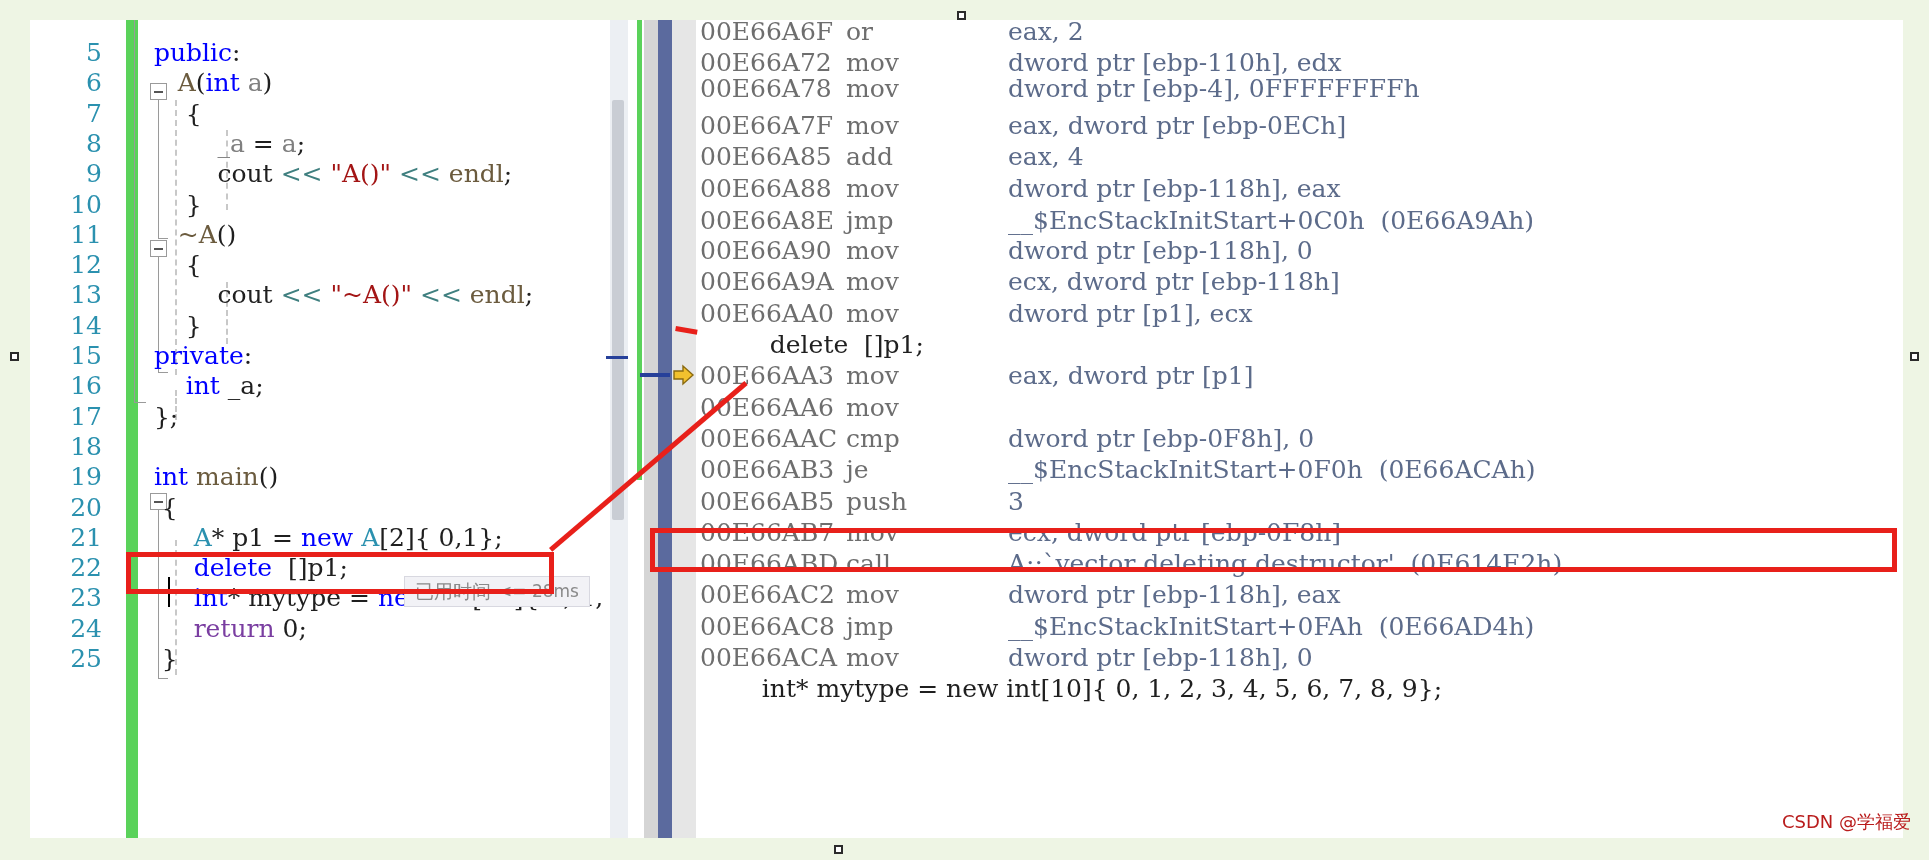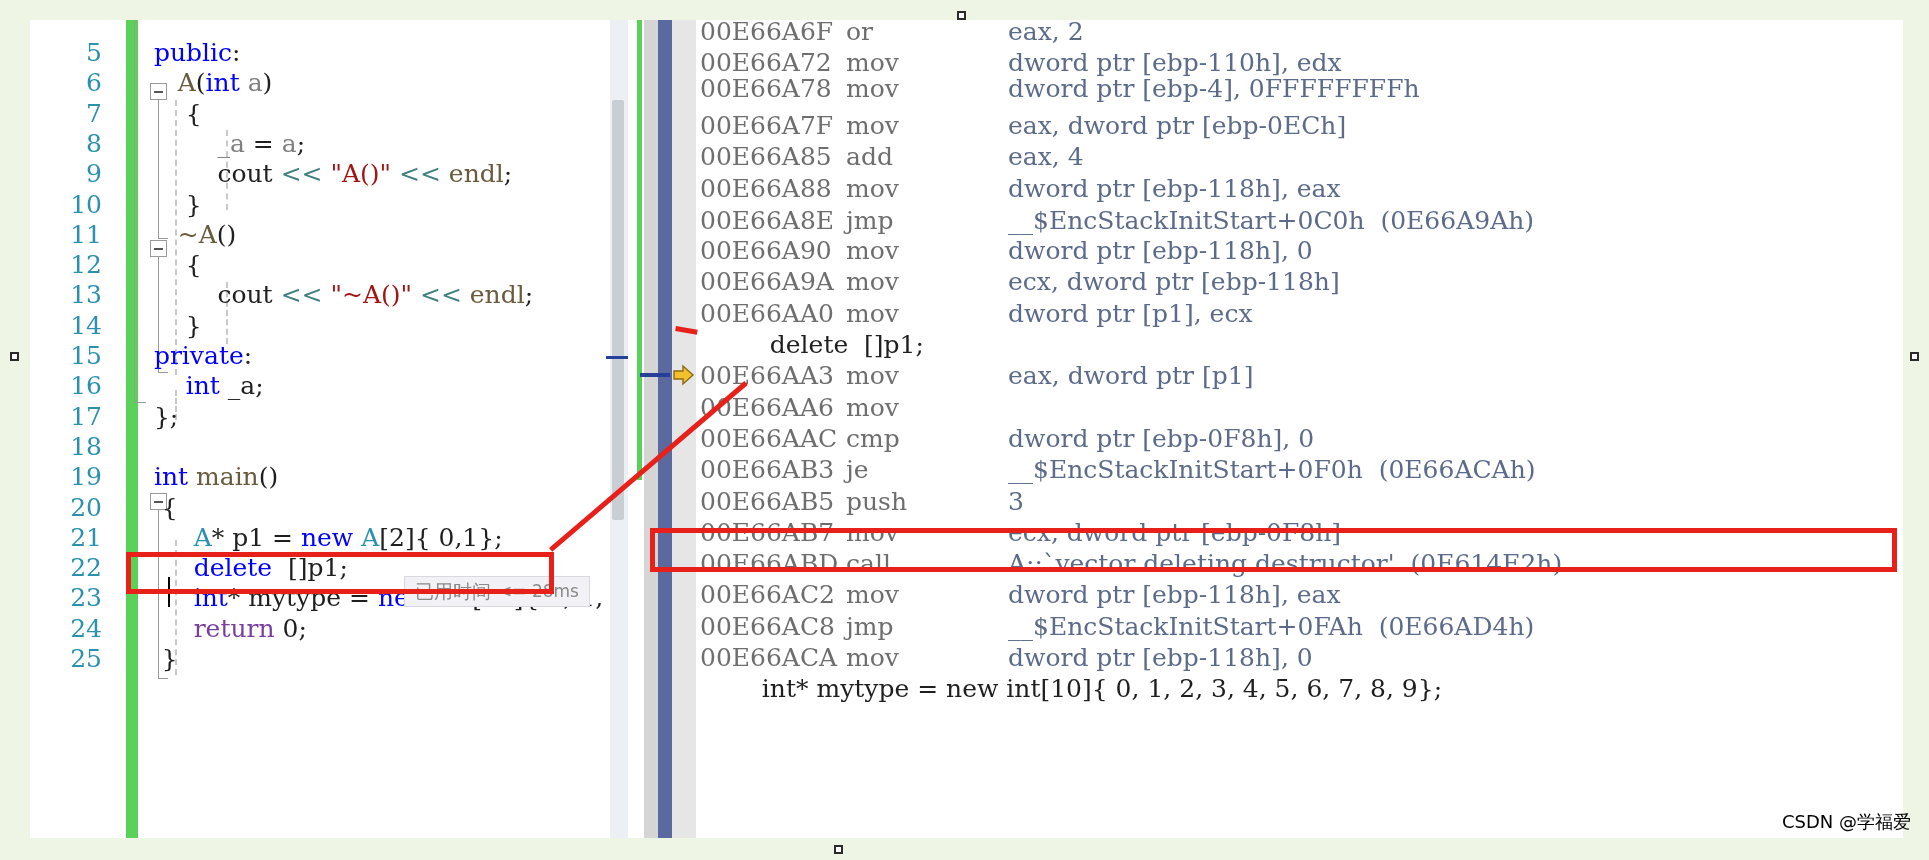--- a/index.html
+++ b/index.html
@@ -110,21 +110,21 @@
     line-height:26px;vertical-align:middle;
   }
   .tt-en{
     font-size:17px;color:#8a8a8a;font-family:"DejaVu Sans", sans-serif;
     line-height:26px;vertical-align:middle;
   }
   .caret{position:absolute;width:2px;background:#000;}
 
   
   .watermark{
-    position:absolute;right:18px;bottom:26px;color:#000000;font-size:18px;
+    position:absolute;right:18px;bottom:26px;color:#b91c1c;font-size:18px;
     font-family:"DejaVu Sans", sans-serif;white-space:nowrap;
   }
   
   .handle{position:absolute;width:9px;height:9px;border:2px solid #2b2b2b;background:#fff;box-sizing:border-box;}
 </style>
 </head>
 <body>
 
 <div id="root">
 

